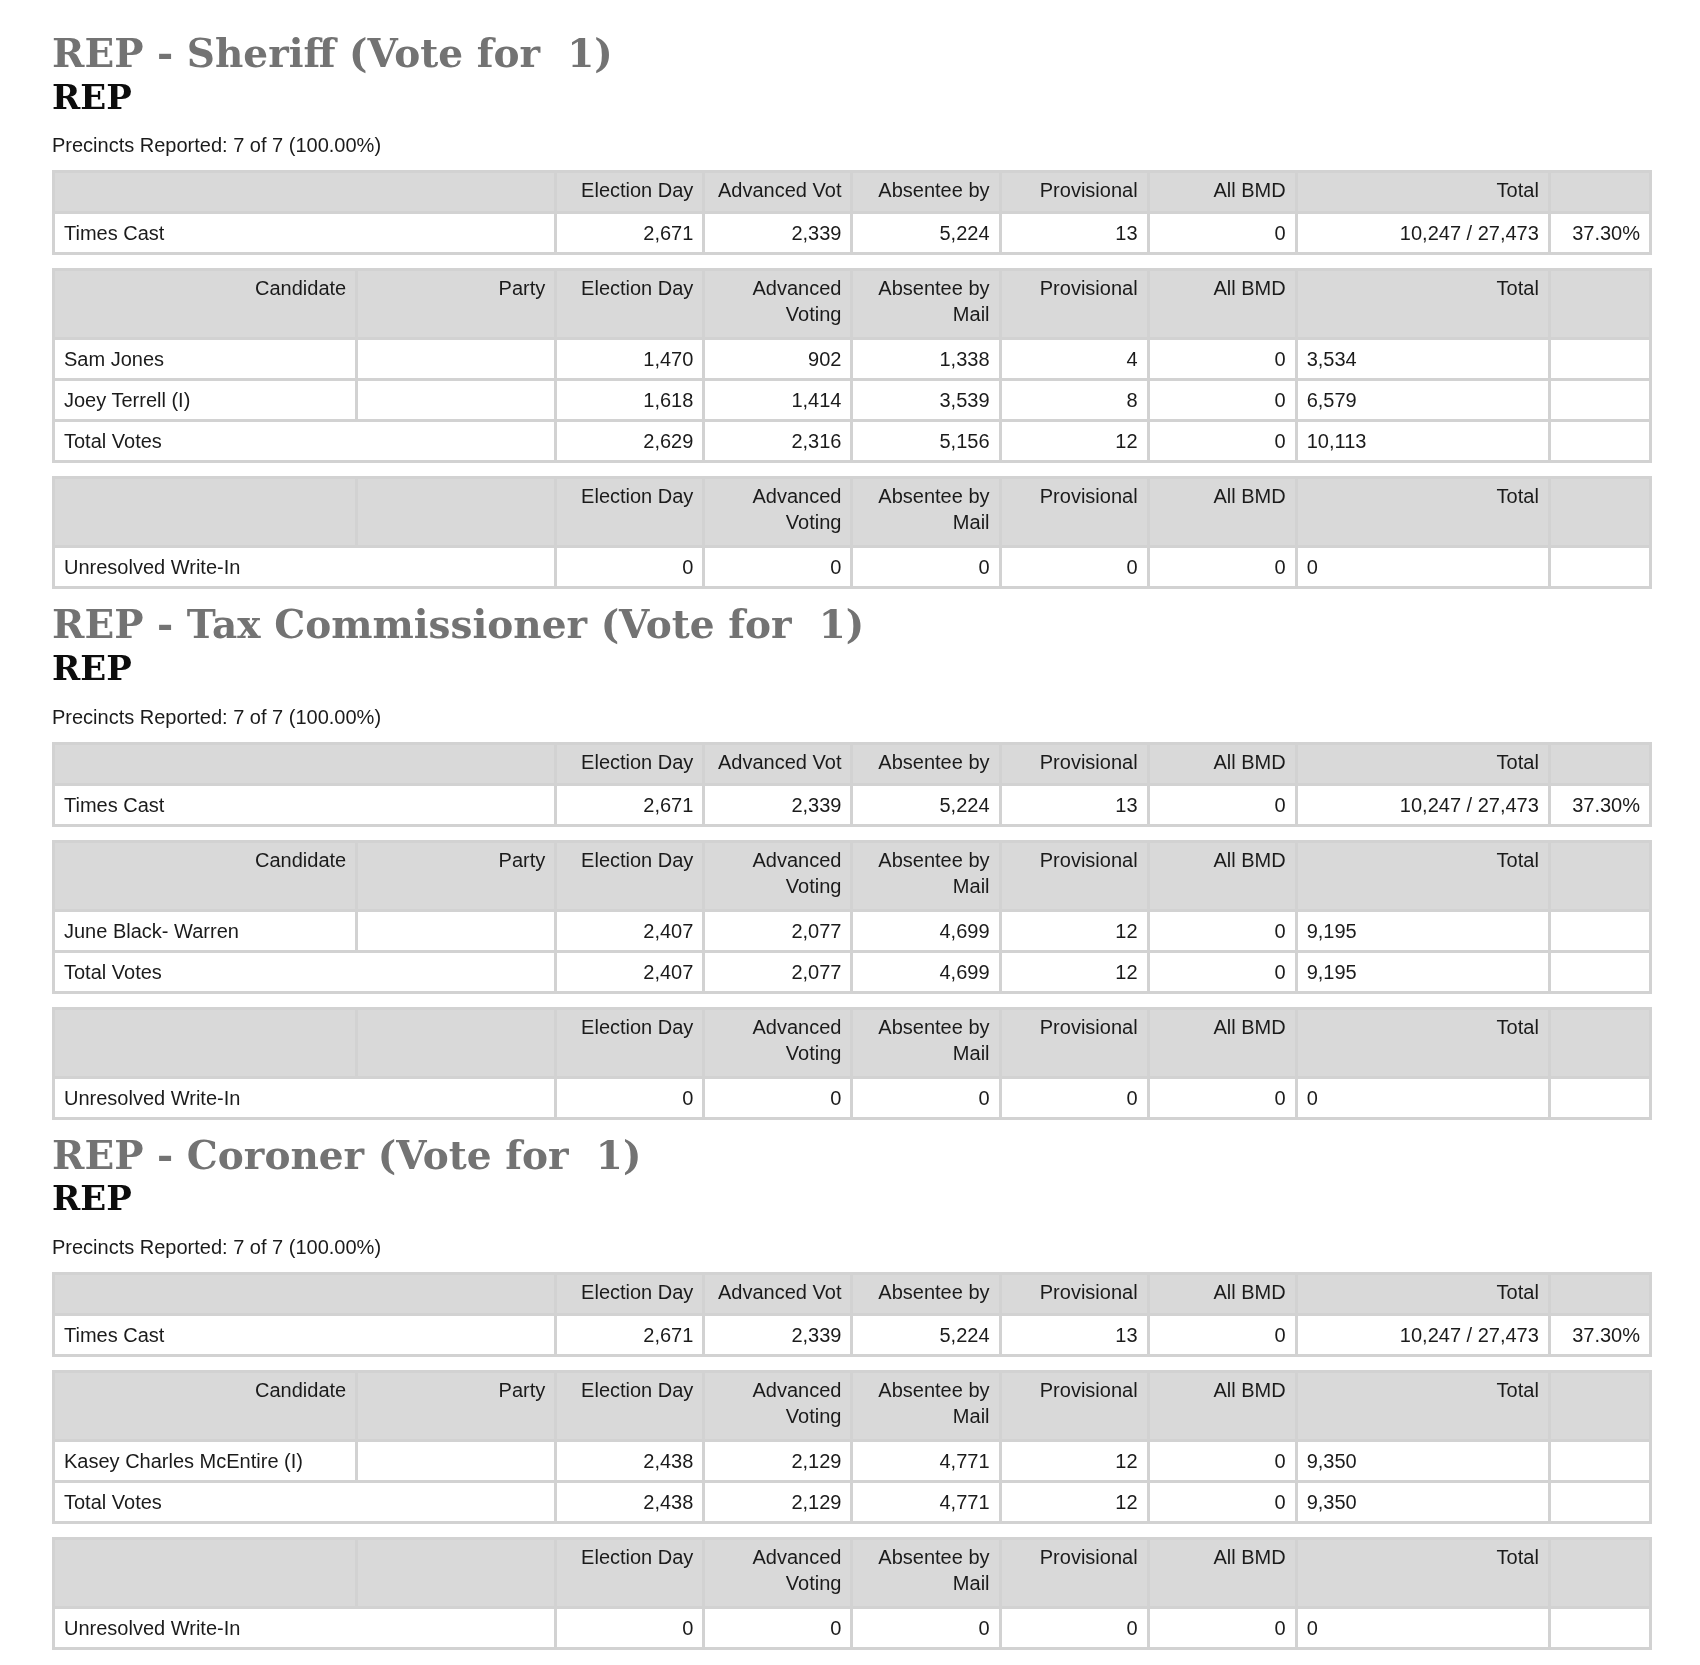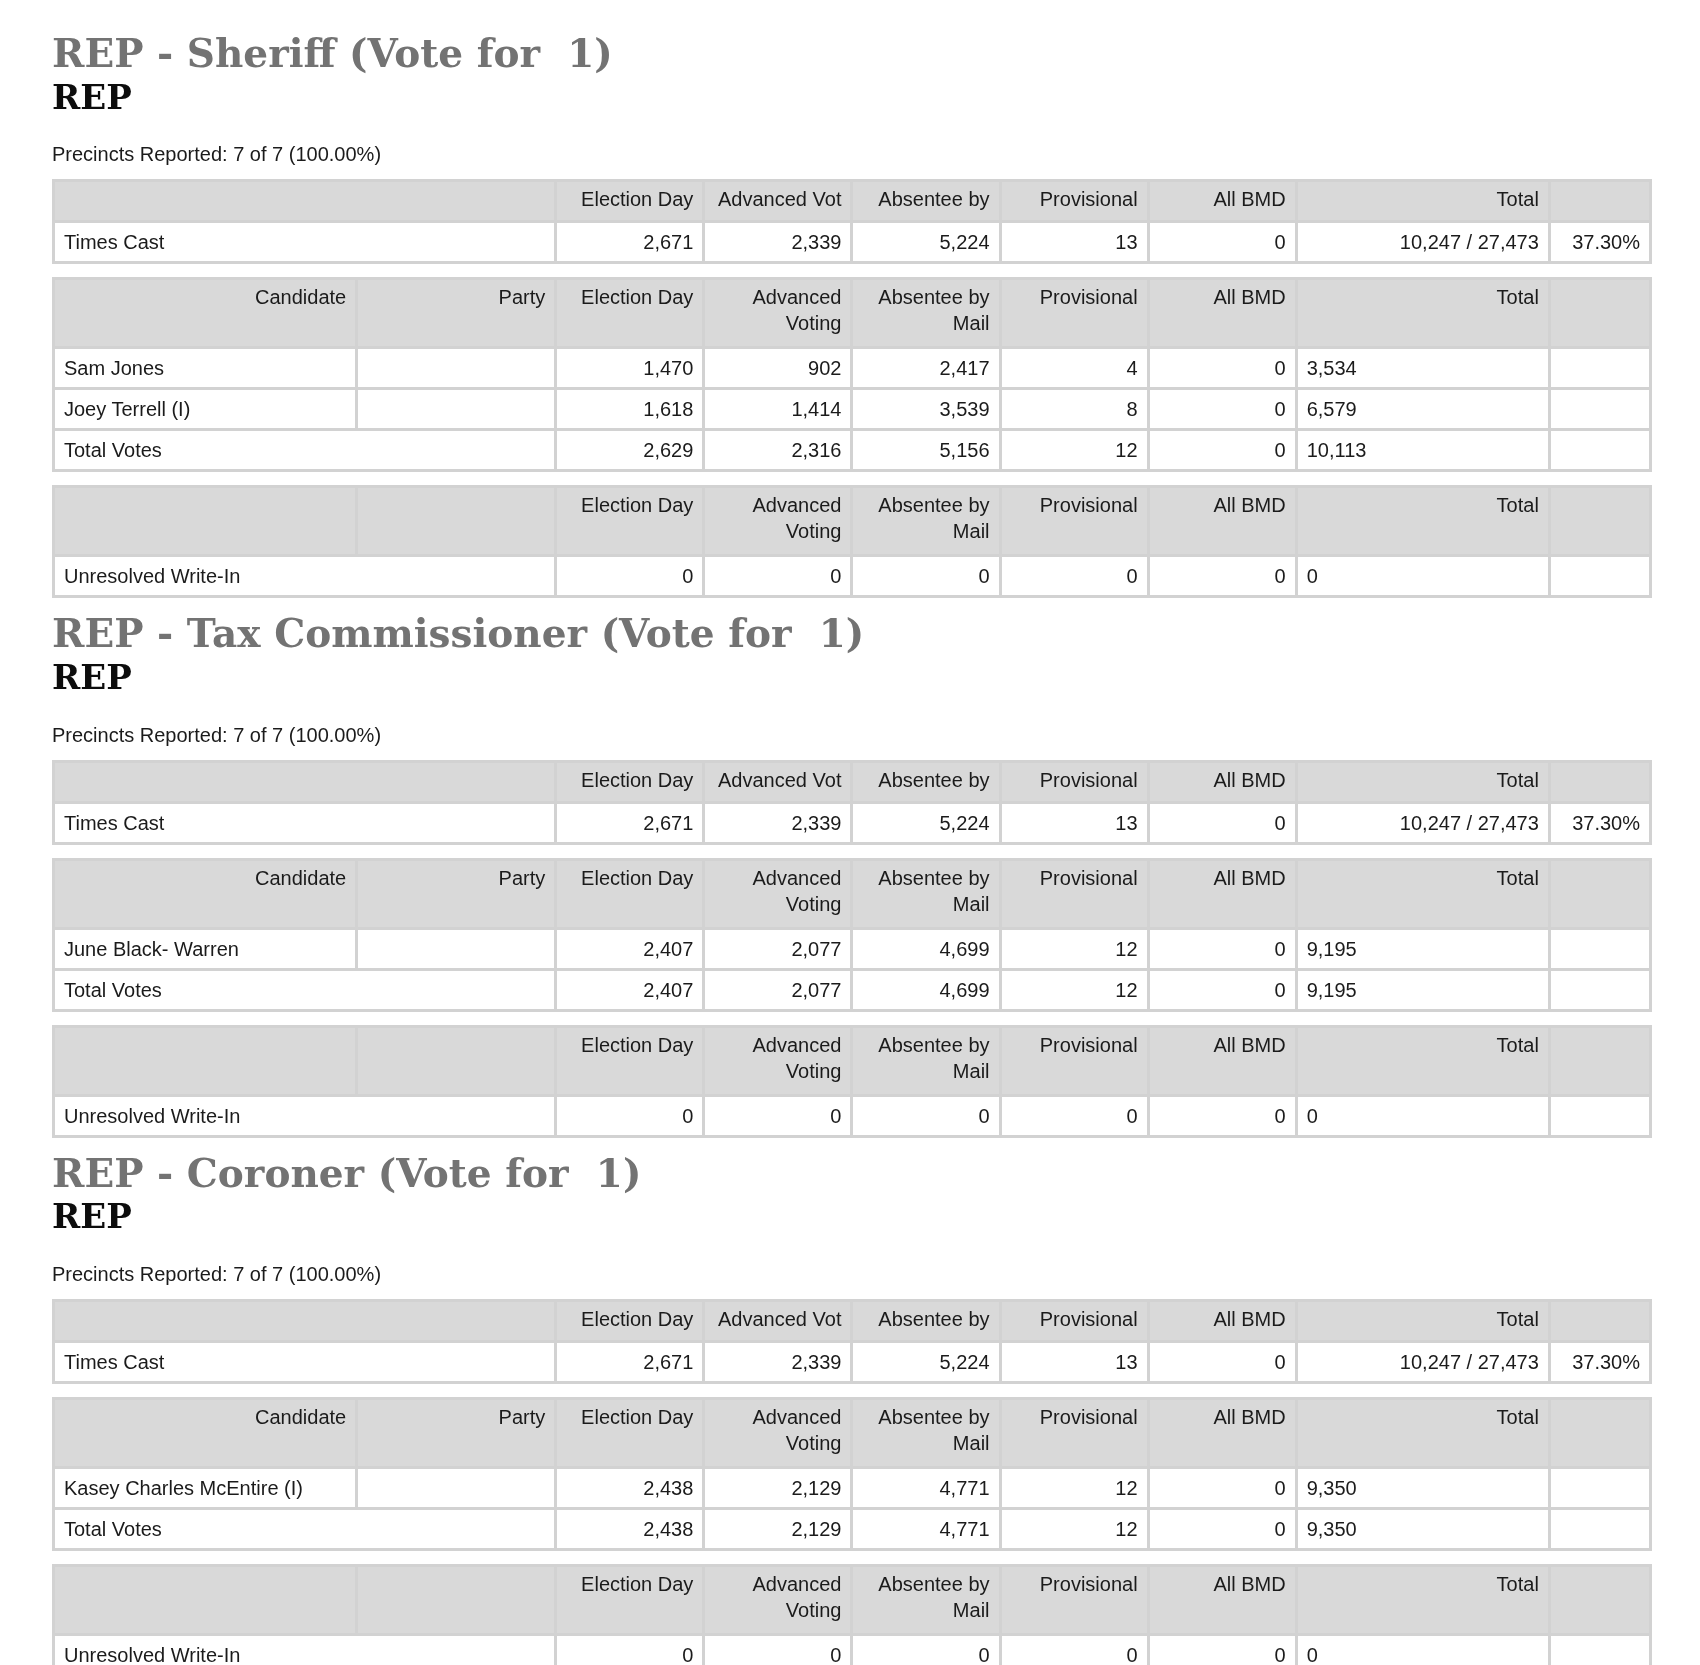--- a/index.html
+++ b/index.html
@@ -23,21 +23,21 @@
   .contest-party {
     font-family:"DejaVu Serif","Liberation Serif",serif;
     font-weight:bold;
     font-size:34px;
     line-height:1.1;
     margin:4px 0 0 0;
     color:#0d0d0d;
   }
   .precincts {
     font-size:20px;
-    margin:27px 0 13px 0;
+    margin:18px 0 13px 0;
     color:#1b1b1b;
   }
 
   table.report {
     width:1600px;
     table-layout:fixed;
     border-collapse:separate;
     border-spacing:3px;
     background:#d2d2d2;
     margin:0 1px 13px 0;
@@ -146,21 +146,21 @@
           <th class="col-total">Total</th>
           <th></th>
         </tr>
       </thead>
       <tbody>
         <tr class="">
           <td class="lbl">Sam Jones</td>
           <td class="lbl"></td>
           <td class="num">1,470</td>
           <td class="num">902</td>
-          <td class="num">2,417</td>
+          <td class="num">1,338</td>
           <td class="num">4</td>
           <td class="num">0</td>
           <td class="total-val">3,534</td>
           <td></td>
         </tr>
           <tr class="">
           <td class="lbl">Joey Terrell (I)</td>
           <td class="lbl"></td>
           <td class="num">1,618</td>
           <td class="num">1,414</td>

